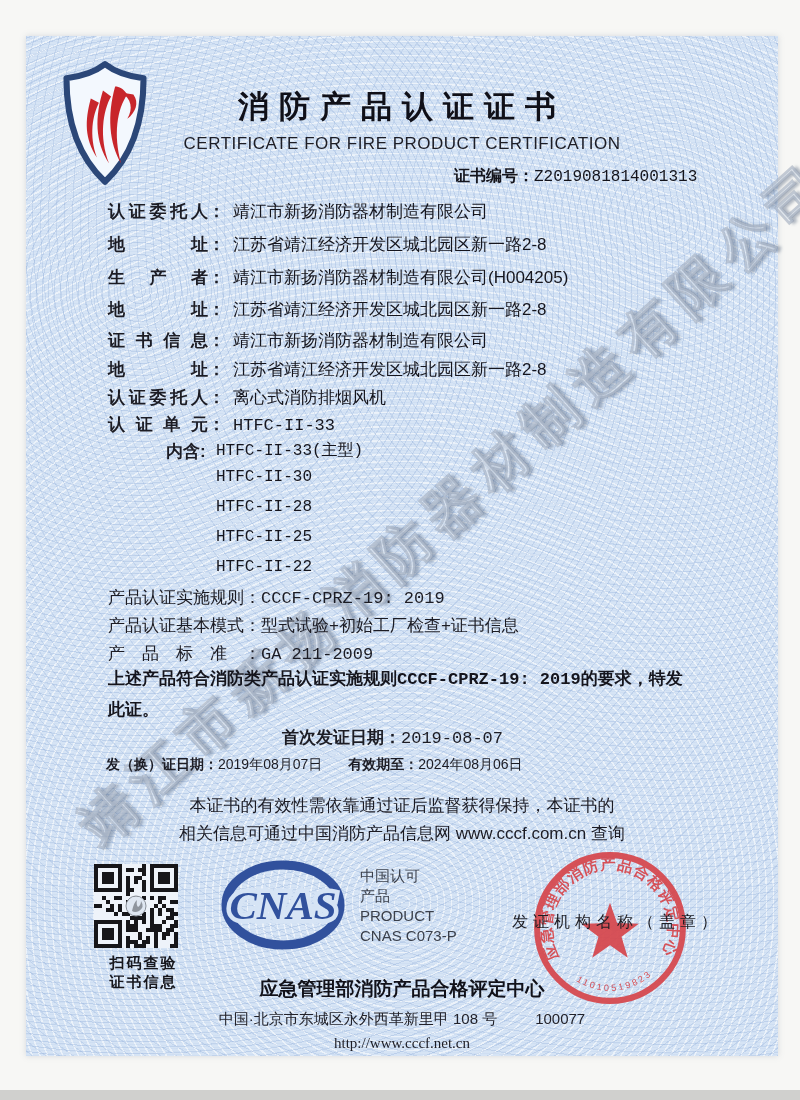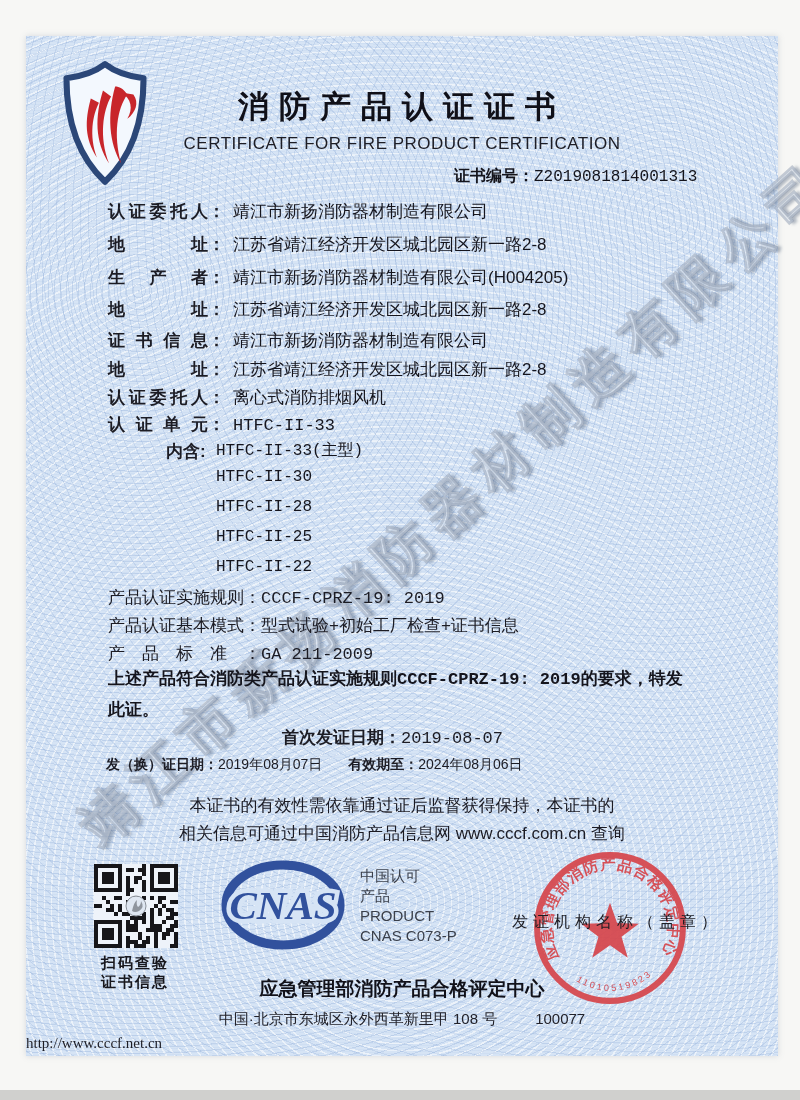--- a/index.html
+++ b/index.html
@@ -52,29 +52,29 @@
   .rrow{position:absolute;left:82px;font-size:17px;white-space:nowrap;}
   .rrow .rlbl{font-weight:400;}
   .statement{position:absolute;left:82px;top:628px;width:584px;font-size:17px;line-height:30px;font-weight:700;color:#15151d;}
   .firstissue{position:absolute;left:256px;top:690px;font-size:17px;}
   .firstissue .rlbl{font-weight:700;}
   .reissue{position:absolute;left:80px;top:720px;font-size:14px;white-space:nowrap;}
   .reissue .rlbl{font-weight:700;}
   .reissue .gap{display:inline-block;width:26px;}
   .notice{position:absolute;left:0;right:0;text-align:center;font-size:17px;font-weight:400;color:#1b1b24;}
   .qr{position:absolute;left:68px;top:828px;width:84px;height:84px;}
-  .qrcap{position:absolute;left:60px;width:98px;text-align:center;font-size:15px;font-weight:700;letter-spacing:2px;color:#17171d;}
+  .qrcap{position:absolute;left:60px;width:115px;text-align:center;font-size:15px;font-weight:700;letter-spacing:2px;color:#17171d;}
   .cnas-logo{position:absolute;left:192px;top:822px;width:130px;height:98px;}
   .cnas-text{position:absolute;left:334px;top:830px;font-size:15px;line-height:20px;color:#3a3f4a;}
   .stamp{position:absolute;left:498px;top:806px;width:172px;height:172px;opacity:0.92;}
   .stamp-overlay{position:absolute;left:486px;top:876px;font-size:16px;letter-spacing:5px;font-weight:500;color:#1d1d23;white-space:nowrap;}
   .org{position:absolute;left:0;right:0;top:940px;text-align:center;font-size:19px;font-weight:700;color:#111119;}
   .addr{position:absolute;left:0;right:0;top:974px;text-align:center;font-size:15px;color:#22222a;}
   .addr .pc{margin-left:38px;}
-  .url{position:absolute;left:0;right:0;top:999px;font-size:15px;color:#1d1d25;font-family:"Liberation Serif","DejaVu Serif",serif;}
+  .url{position:absolute;left:0;right:0;top:999px;text-align:center;font-size:15px;color:#1d1d25;font-family:"Liberation Serif","DejaVu Serif",serif;}
 </style>
 </head>
 <body>
 
 <div class="sheet">
 
   <div class="watermark">靖江市新扬消防器材制造有限公司</div>
 
   <div class="content">
 

